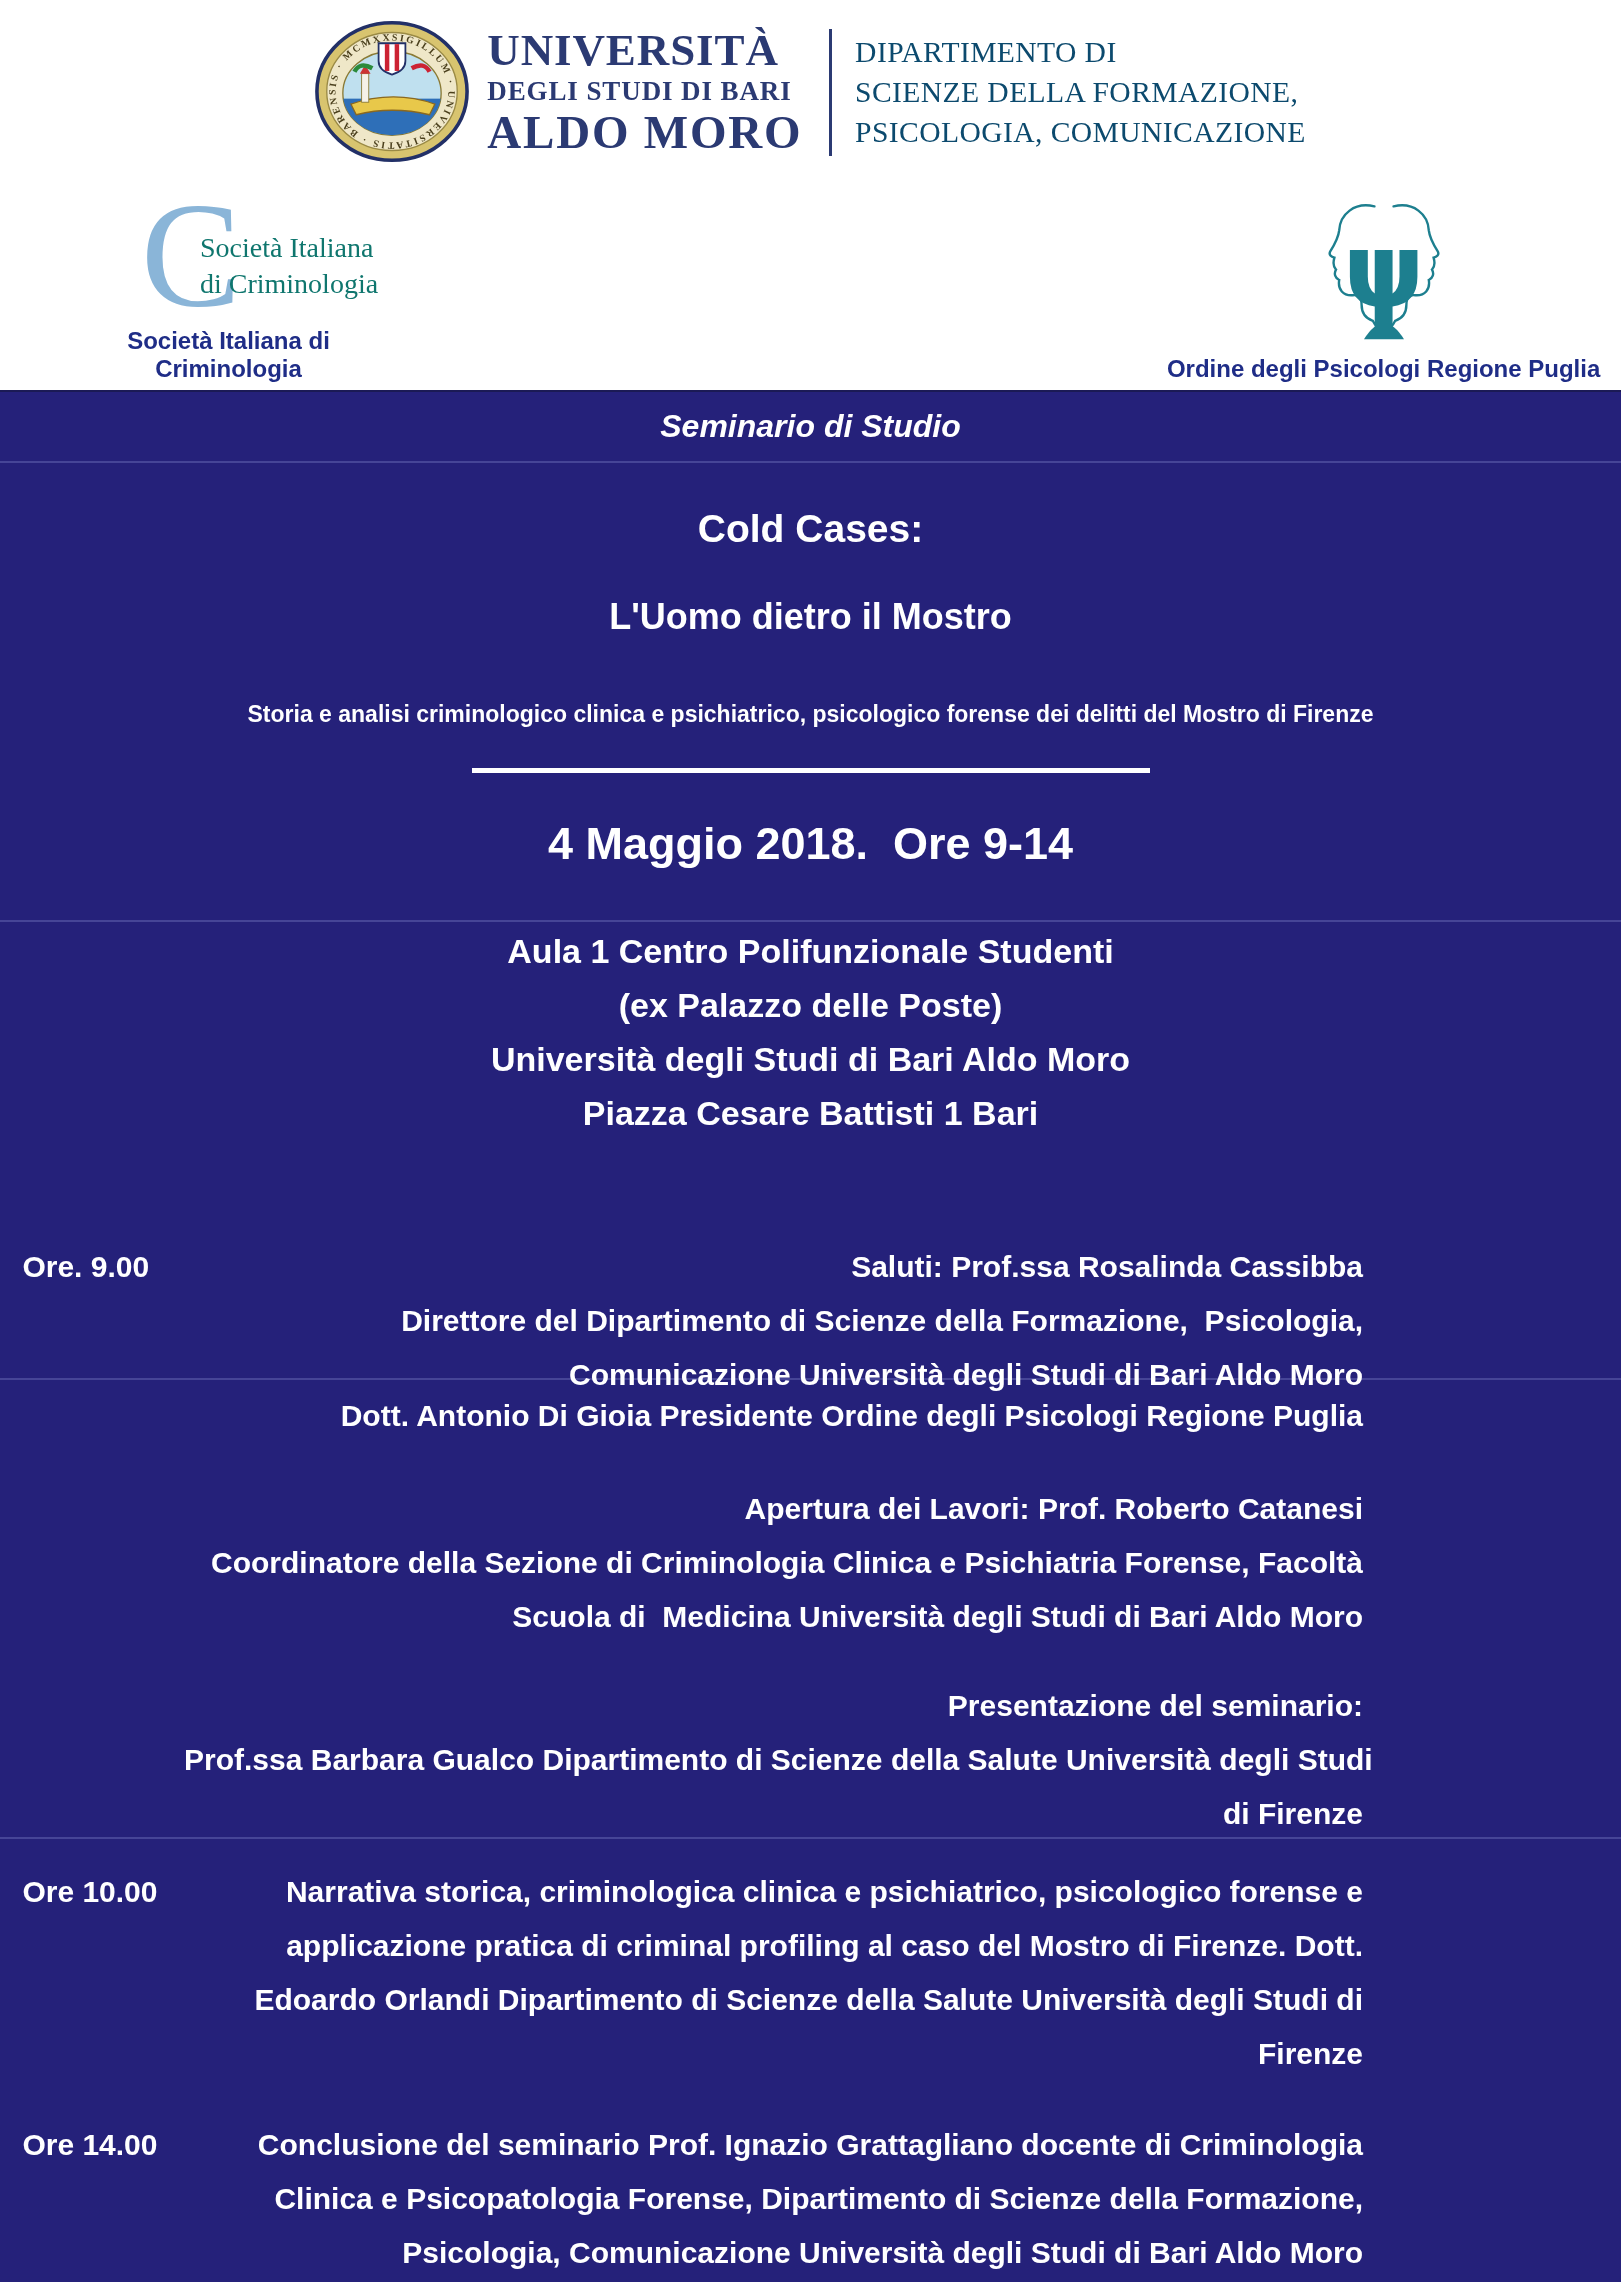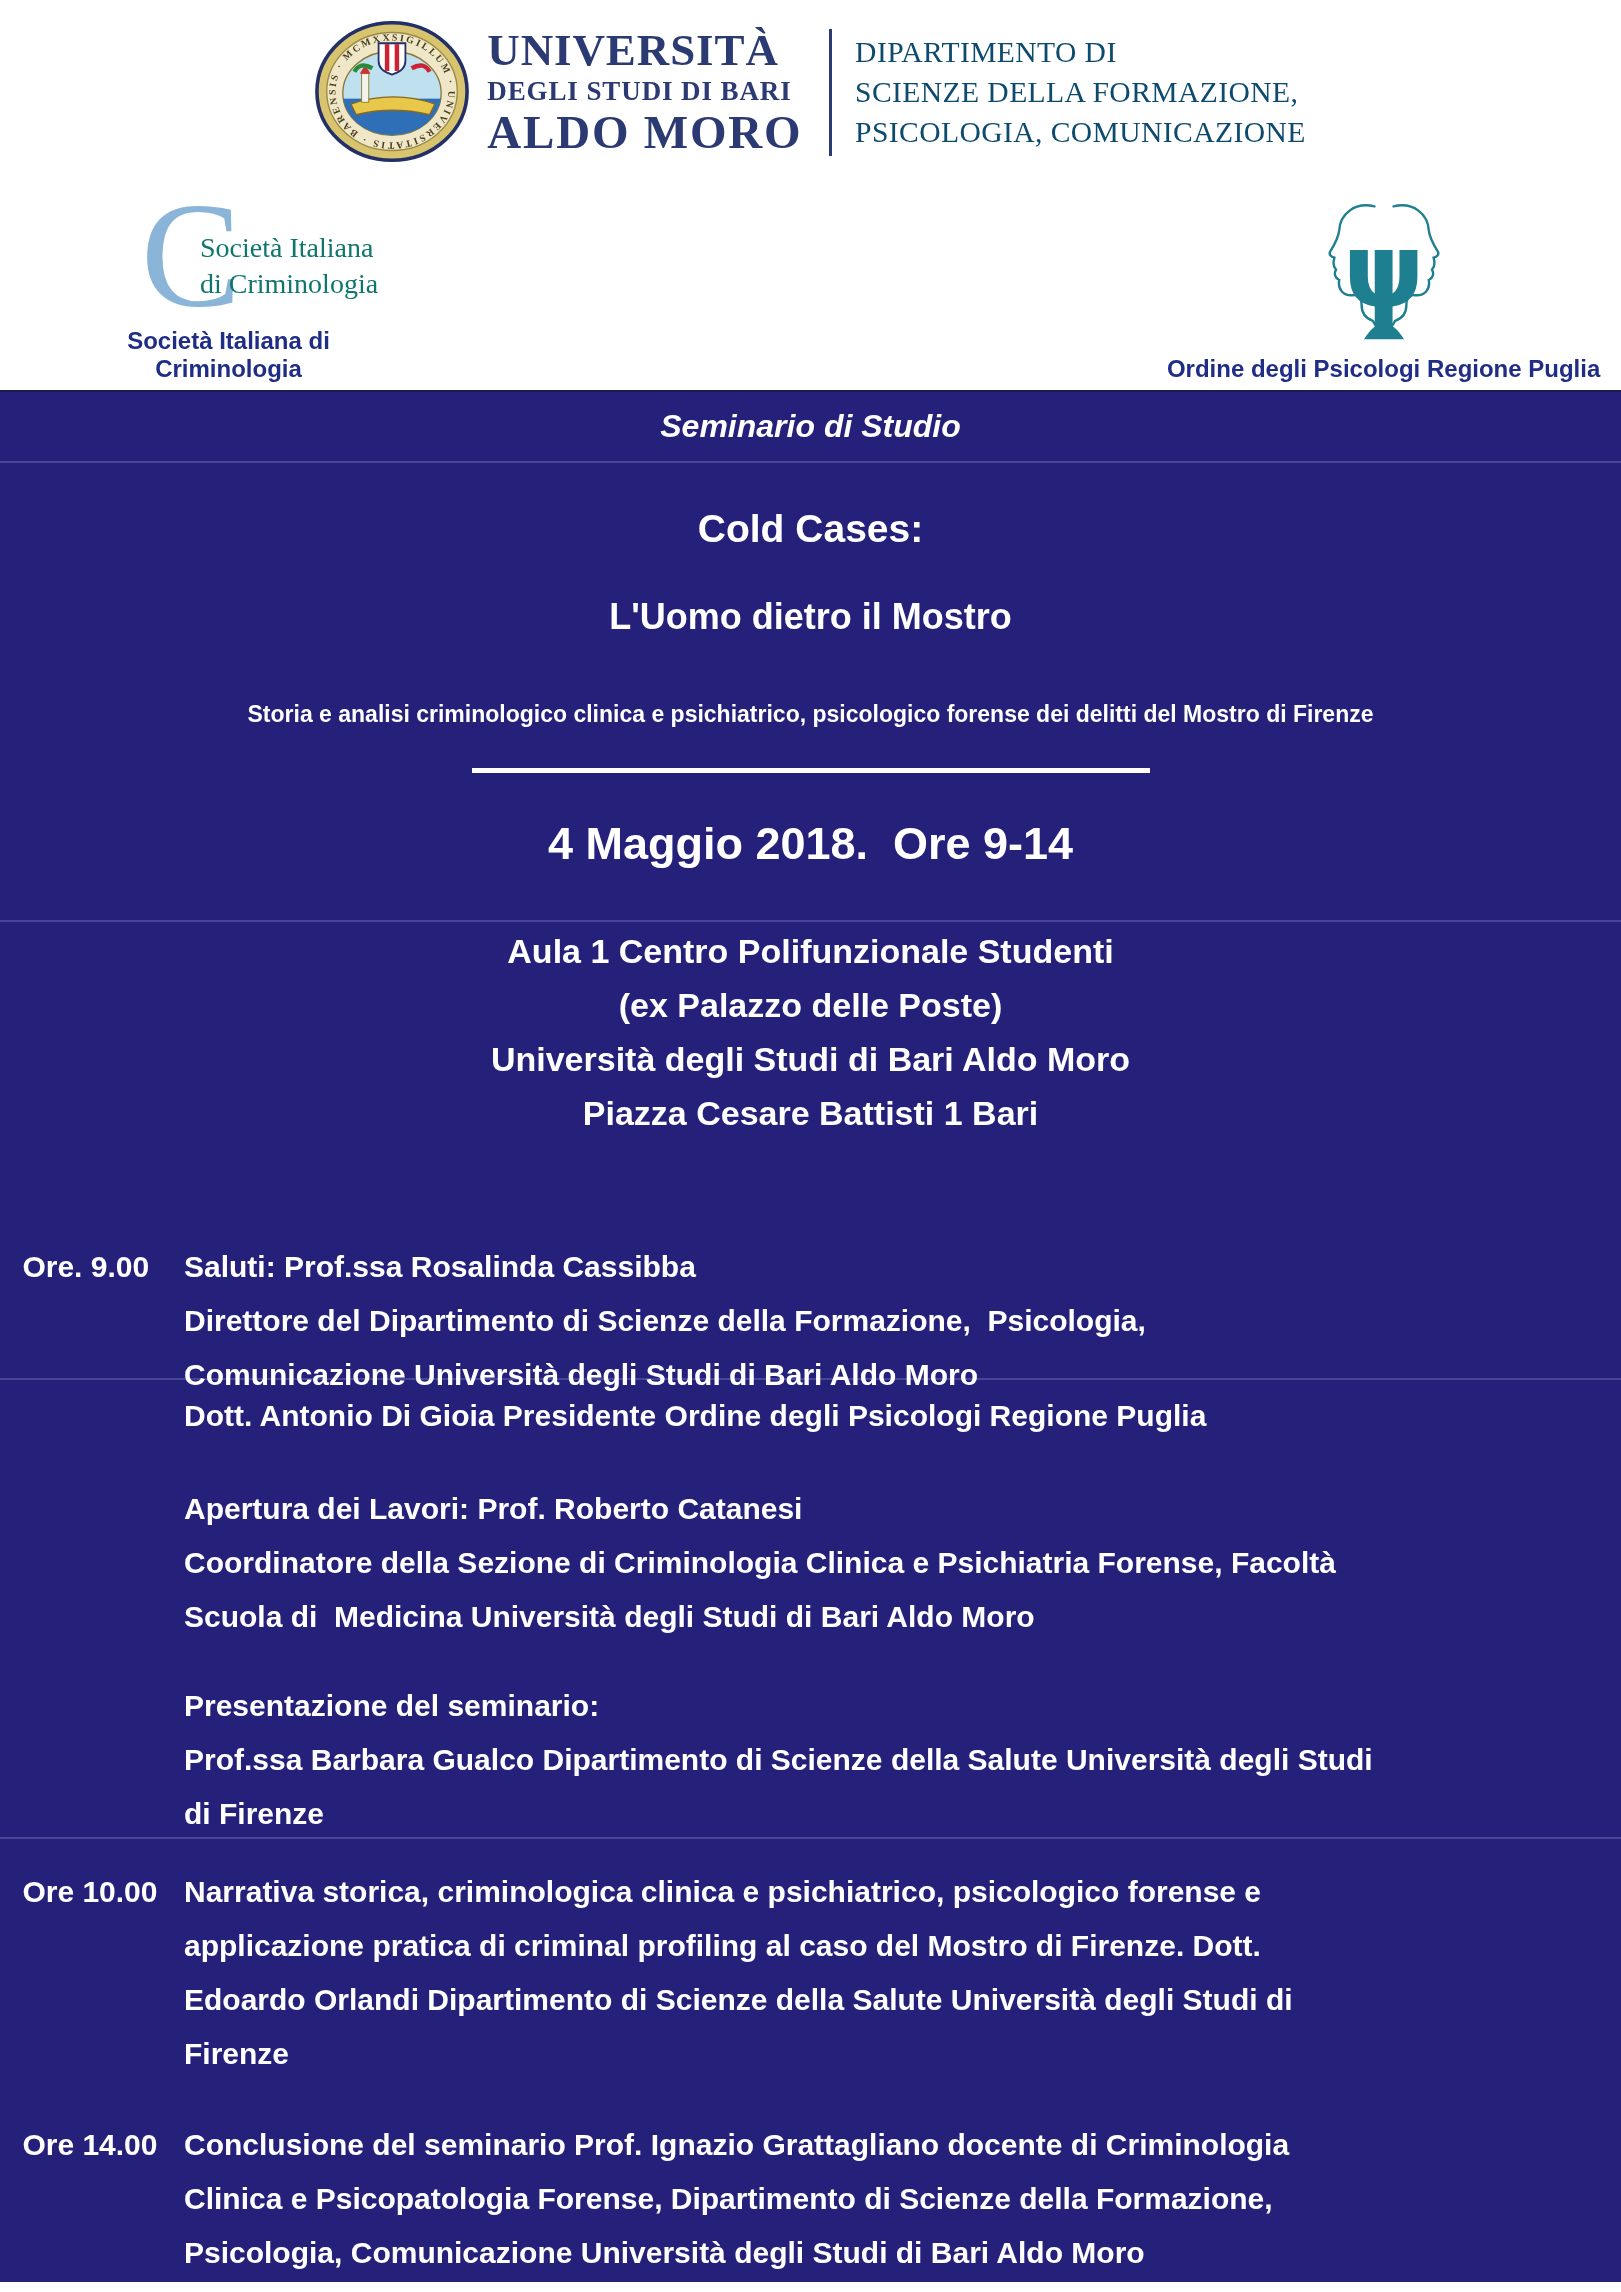--- a/index.html
+++ b/index.html
@@ -30,21 +30,21 @@
           border-top:2.7px solid #1b1a55;color:#ffffff;}
   .boundary{position:absolute;left:0;width:1621px;height:1.8px;background:rgba(190,200,255,0.22);}
   .center{position:absolute;left:0;width:1621px;text-align:center;font-weight:bold;}
   .kicker{top:16px;font-size:32px;font-style:italic;}
   .pretitle{top:115px;font-size:39px;}
   .main-title{top:204px;font-size:36px;}
   .subtitle{top:309px;font-size:23px;white-space:pre;}
   .sep-line{position:absolute;top:376px;left:472px;width:678px;height:4.5px;background:#ffffff;}
   .datetime{top:426px;font-size:45px;white-space:pre;}
   .location{top:532px;font-size:34px;line-height:54px;white-space:pre;}
-  .sched-item{position:absolute;left:0;width:1372px;font-weight:bold;}
+  .sched-item{position:absolute;left:0;width:1372px;font-weight:bold;text-align:right;}
   .sched-time{position:absolute;left:22.4px;top:0;font-size:30px;line-height:54px;white-space:pre;}
   .sched-text{padding-left:184px;padding-right:9px;font-size:30px;line-height:54px;white-space:pre;}
   .bottom-strip{position:absolute;left:0;top:2282px;width:1621px;height:10.7px;background:#ffffff;}
 </style>
 </head>
 <body>
 
 <div class="page">
 
   <div class="header">

